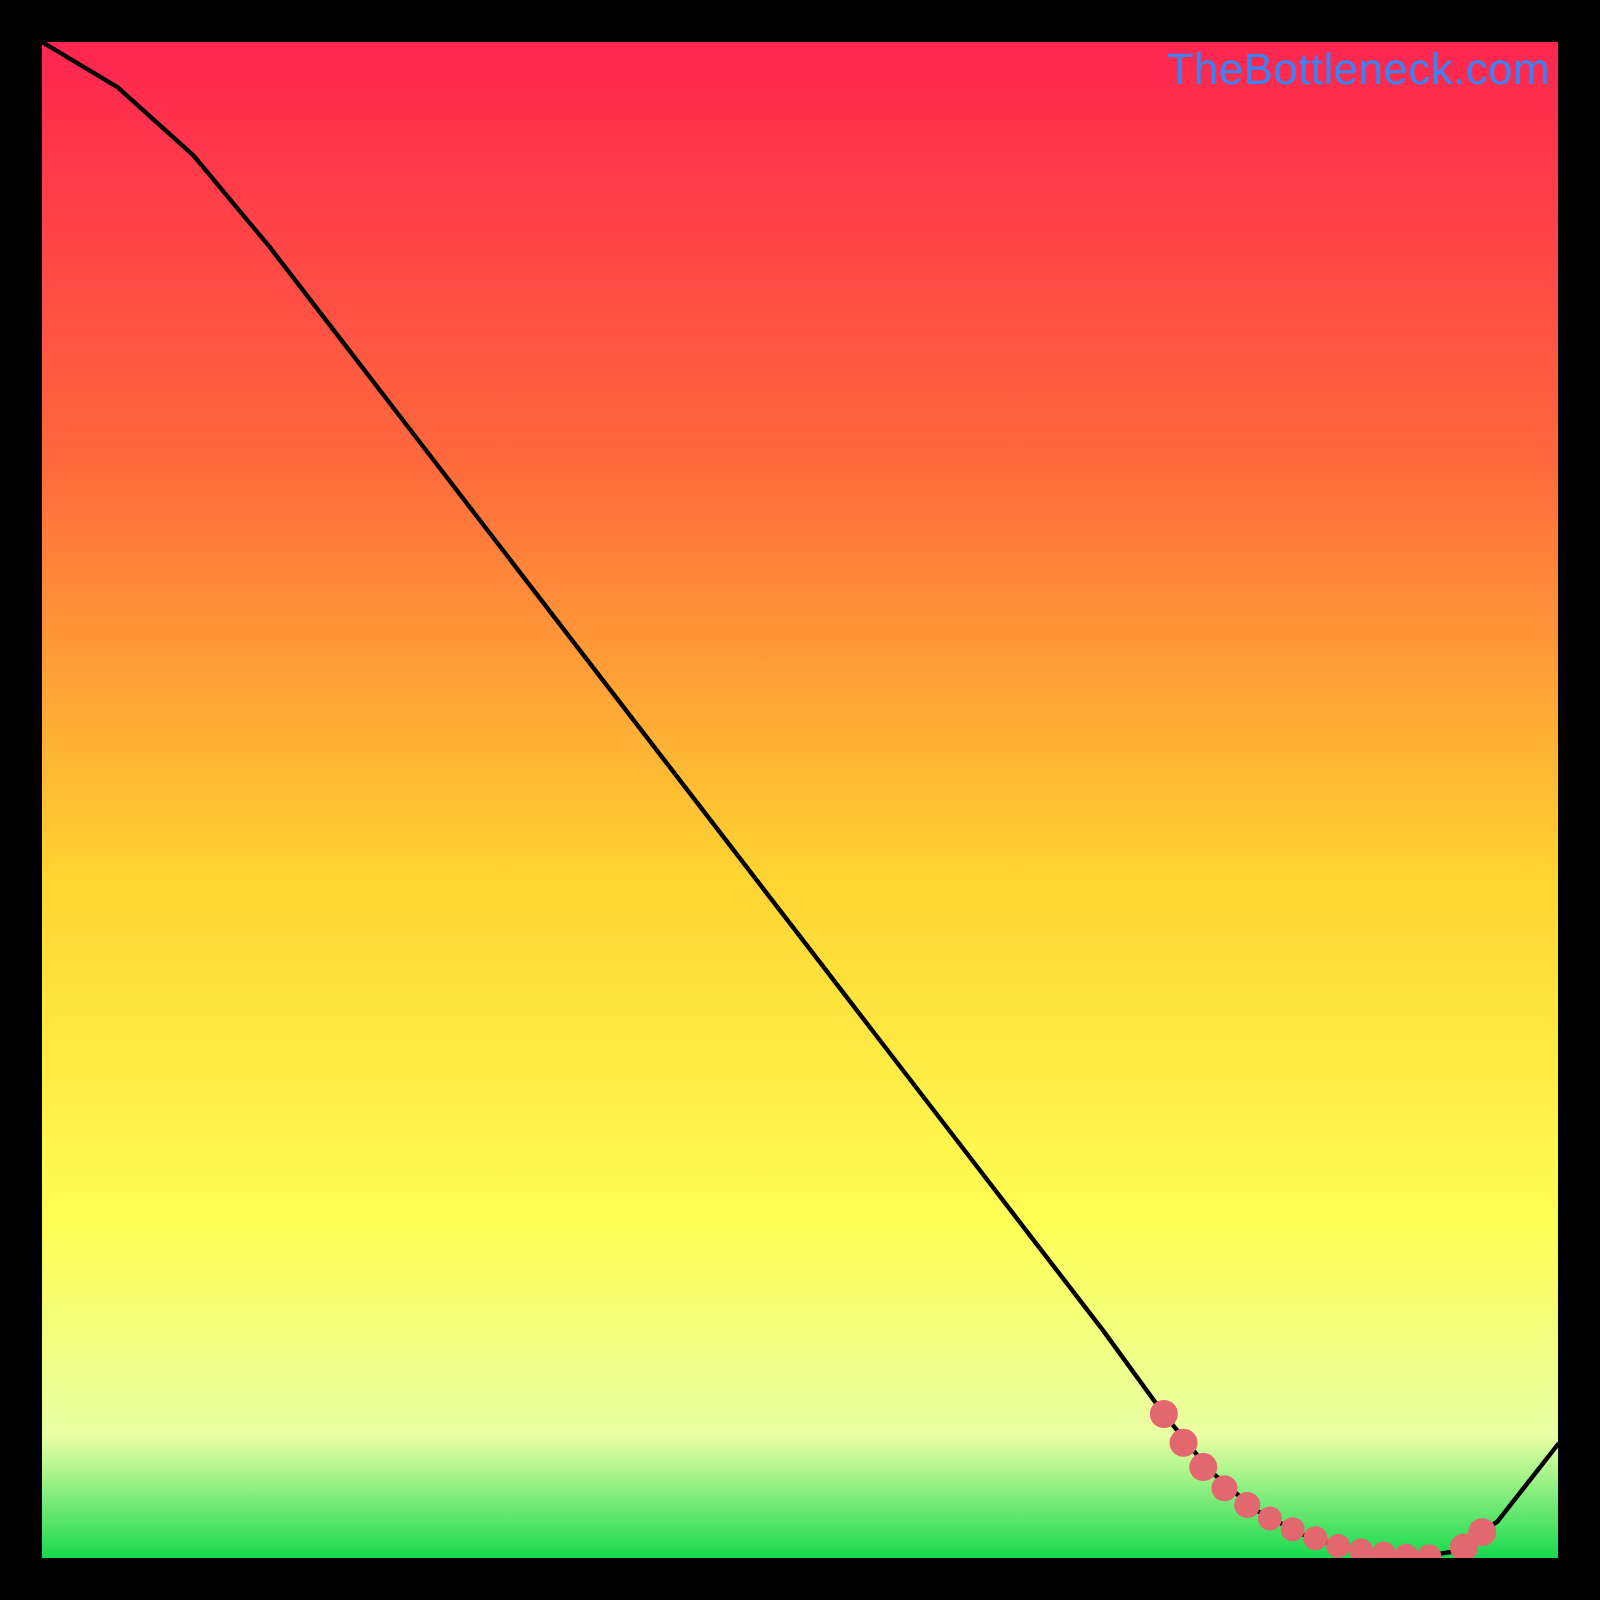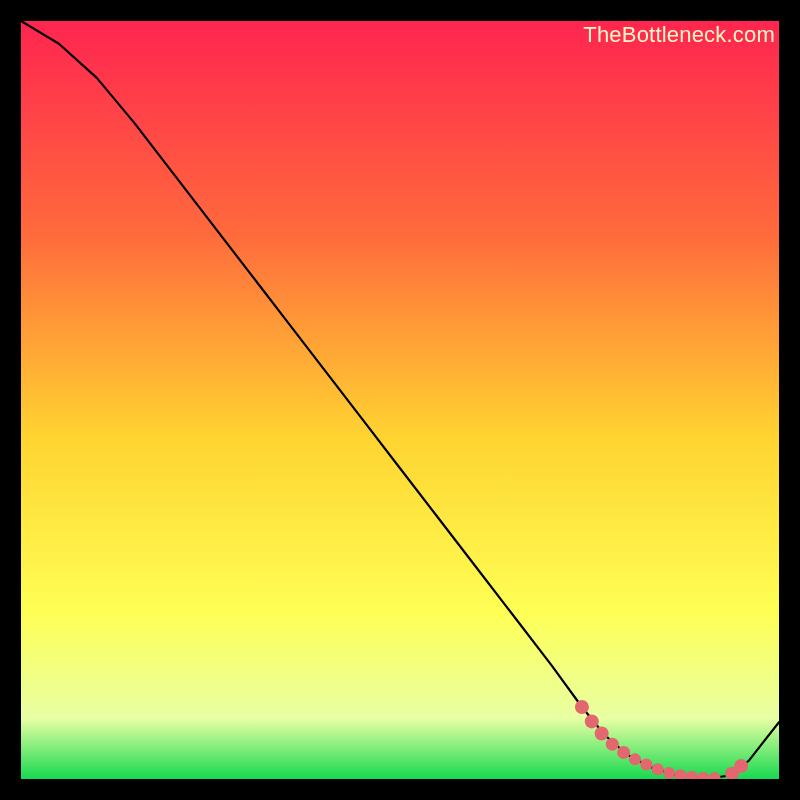--- a/index.html
+++ b/index.html
@@ -23,21 +23,21 @@
     position: absolute;
     left: 0;
     top: 0;
     width: 758px;
     height: 758px;
   }
   .watermark {
     position: absolute;
     top: 1px;
     right: 4px;
-    color: #fef9c3;
+    color: #3b82f6;
     font-size: 22px;
     font-weight: 500;
     letter-spacing: 0.2px;
     z-index: 20;
   }
   svg {
     display: block;
   }
 </style>
 </head>

